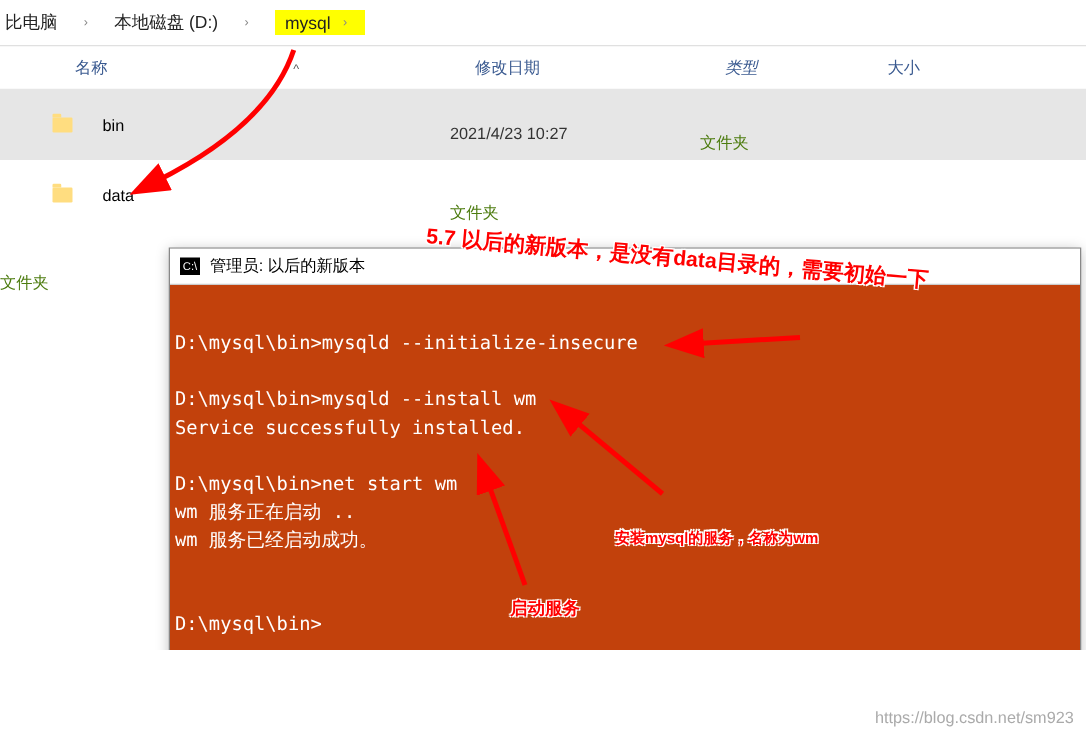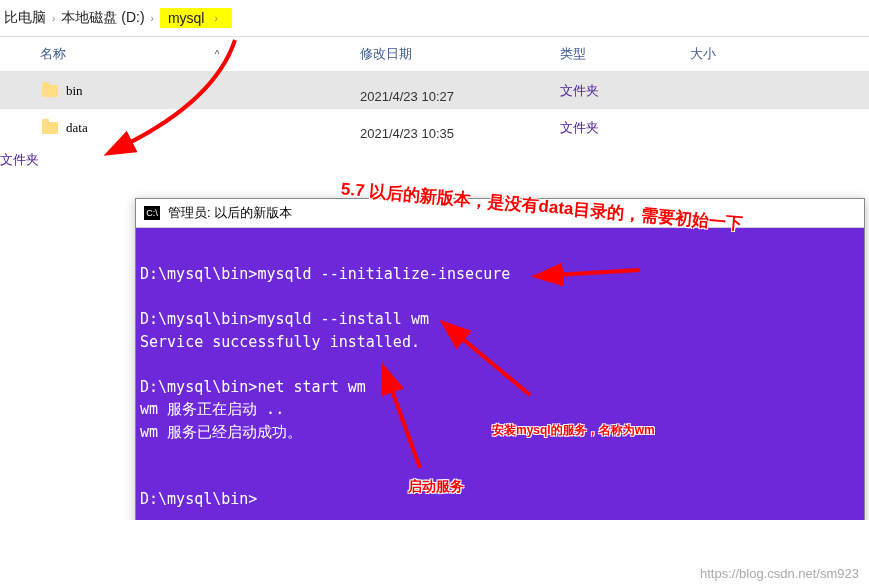--- a/index.html
+++ b/index.html
@@ -12,48 +12,49 @@
     overflow: hidden;
     position: relative;
   }
   .breadcrumb {
     display: flex;
     align-items: center;
     padding: 8px 4px;
     border-bottom: 1px solid #e0e0e0;
     font-size: 14px;
     color: #222;
+    gap: 15px;
   }
   .breadcrumb span { display: inline-flex; align-items: center; }
   .bc-sep { color: #888; margin: 0 6px; font-size: 10px; }
   .bc-highlight { background: #ffff00; padding: 2px 8px; }
   .table {
     width: 100%;
   }
   .thead {
     display: flex;
     border-bottom: 1px solid #e6e6e6;
     color: #3a5a90;
     font-size: 13px;
     padding: 8px 0;
   }
-  .col-name { width: 360px; padding-left: 40px; }
+  .col-name { width: 360px; padding-left: 40px; margin-left: 20px; }
   .col-date { width: 200px; }
-  .col-type { width: 130px; }
+  .col-type { width: 130px; font-style: italic; }
   .col-size { width: 120px; }
   .sort-indicator { padding-left: 145px; color:#555; font-size:10px; }
   .tbody .row {
     display: flex;
     align-items: center;
     padding: 5px 0;
   }
   .tbody .row.selected { background: #e6e6e6; }
-  .row .cell-name { width: 360px; padding-left: 42px; display:flex; align-items:center; gap:8px;font-family:Liberation Serif, serif;}
+  .row .cell-name { width: 360px; padding-left: 42px; display:flex; align-items:center; gap:24px;}
   .row .cell-date { width: 200px; color:#333;margin-top:12px;}
-  .row .cell-type { width: 130px; color:#4c1d95;}
+  .row .cell-type { width: 130px; color:#4d7c0f;margin-top:28px;}
   .row .cell-size { width: 120px; }
   .folder-icon {
     width: 16px; height: 12px;
     background: #ffdd80;
     border-radius: 1px;
     position: relative;
     display:inline-block;
   }
   .folder-icon::before {
     content:"";
@@ -81,21 +82,21 @@
   }
   .term-cmd-icon {
     width:16px; height:14px;
     background:#000;
     color:#fff;
     font-size:9px;
     display:inline-flex;
     align-items:center; justify-content:center;
   }
   .term-body {
-    background:#6d28d9;
+    background:#c2410c;
     color:#fff;
     font-family: "Consolas","SimSun",monospace;
     font-size:15px;
     line-height:1.5;
     padding:35px 4px 20px 4px;
     white-space:pre;
     min-height:320px;
   }
 
   .annotation {
@@ -159,21 +160,20 @@
         </div>
         <div class="cell-date">2021/4/23 10:27</div>
         <div class="cell-type">文件夹</div>
         <div class="cell-size"></div>
       </div>
       <div class="row">
         <div class="cell-name">
           <span class="folder-icon"></span>
           <span>data</span>
         </div>
-        <div class="cell-date">2021/4/23 10:35</div>
         <div class="cell-type">文件夹</div>
         <div class="cell-size"></div>
       </div>
       <div class="row">
         <div class="cell-type">文件夹</div>
         <div class="cell-size"></div>
       </div>
     </div>
 </div>
 

